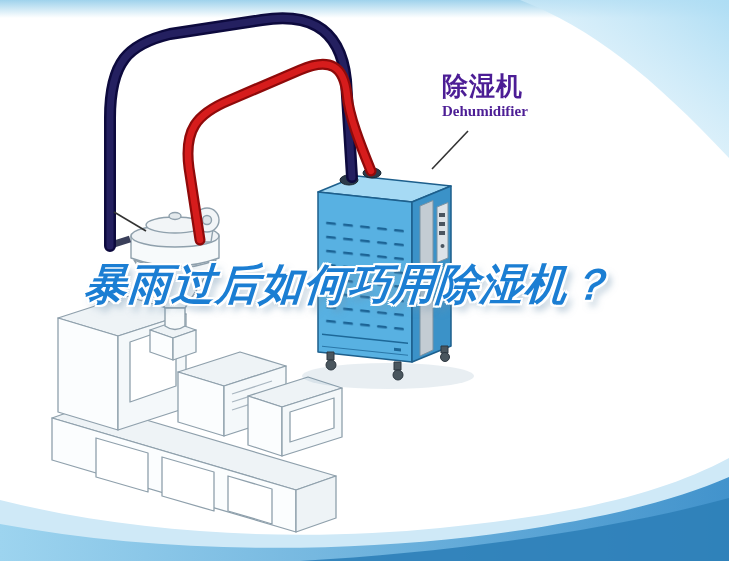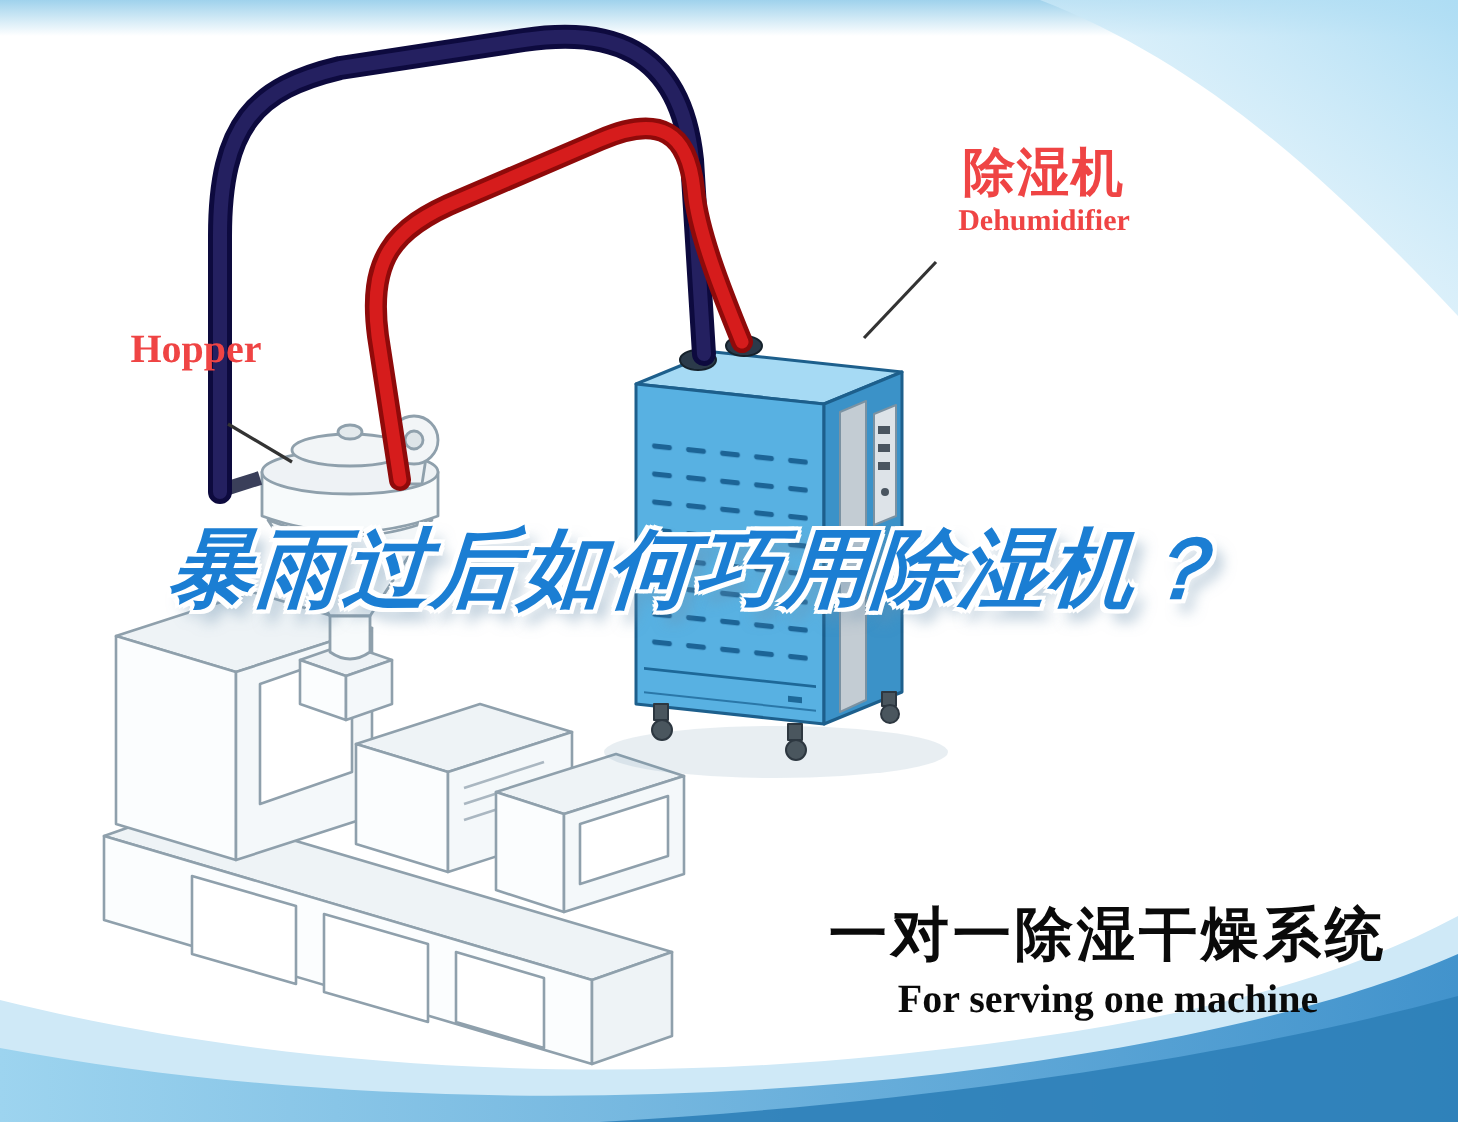--- a/index.html
+++ b/index.html
@@ -1,21 +1,21 @@
 <!DOCTYPE html>
 <html><head>
 <meta charset="utf-8">
 <style>
   html,body{margin:0;padding:0;background:#dfeaf2;}
   #stage{
     position:relative;width:729px;height:561px;background:#ffffff;
     overflow:hidden;font-family:"Liberation Sans",sans-serif;
   }
   #scene{position:absolute;left:0;top:0;width:729px;height:561px;}
-  .label-block{position:absolute;text-align:center;color:#ef4444;}
+  .label-block{position:absolute;text-align:left;color:#4c1d95;}
   .label-cn{font-weight:bold;font-size:24px;letter-spacing:1px;line-height:1.15;}
   .label-en{font-family:"Liberation Serif",serif;font-weight:bold;font-size:20px;line-height:1.2;}
   #hopper-label{left:18px;top:163px;width:160px;}
   #dehum-label{left:442px;top:72px;width:160px;}
   #dehum-label .label-cn{font-size:26px;}
   #dehum-label .label-en{font-size:15px;}
   #main-title{
     position:absolute;left:84px;top:256px;width:620px;white-space:nowrap;
     font-size:43px;font-weight:bold;font-style:italic;color:#1b7ed3;letter-spacing:1px;
     transform:skewX(-4deg);
@@ -156,28 +156,23 @@
         <path d="M200,240 L189,168 C184,130 196,114 230,100 L300,70 C330,57 344,66 347,95 C349,116 360,144 371,171" stroke="#8f0a0a" stroke-width="11"></path>
         <path d="M200,240 L189,168 C184,130 196,114 230,100 L300,70 C330,57 344,66 347,95 C349,116 360,144 371,171" stroke="#d61c1c" stroke-width="6.5"></path>
       </g>
     </g>
 
     <path d="M468,131 L432,169" stroke="#333" stroke-width="1.6" fill="none"></path>
     <path d="M114,212 L146,231" stroke="#333" stroke-width="1.6" fill="none"></path>
   </svg>
 
   <div class="label-block" id="hopper-label">
-    <div class="label-en">Hopper</div>
   </div>
 
   <div class="label-block" id="dehum-label">
     <div class="label-cn">除湿机</div>
     <div class="label-en">Dehumidifier</div>
   </div>
 
   <div id="main-title">暴雨过后如何巧用除湿机？</div>
 
-  <div id="caption">
-    <div id="caption-cn">一对一除湿干燥系统</div>
-    <div id="caption-en">For serving one machine</div>
-  </div>
 
 </div>
 
 </body></html>

